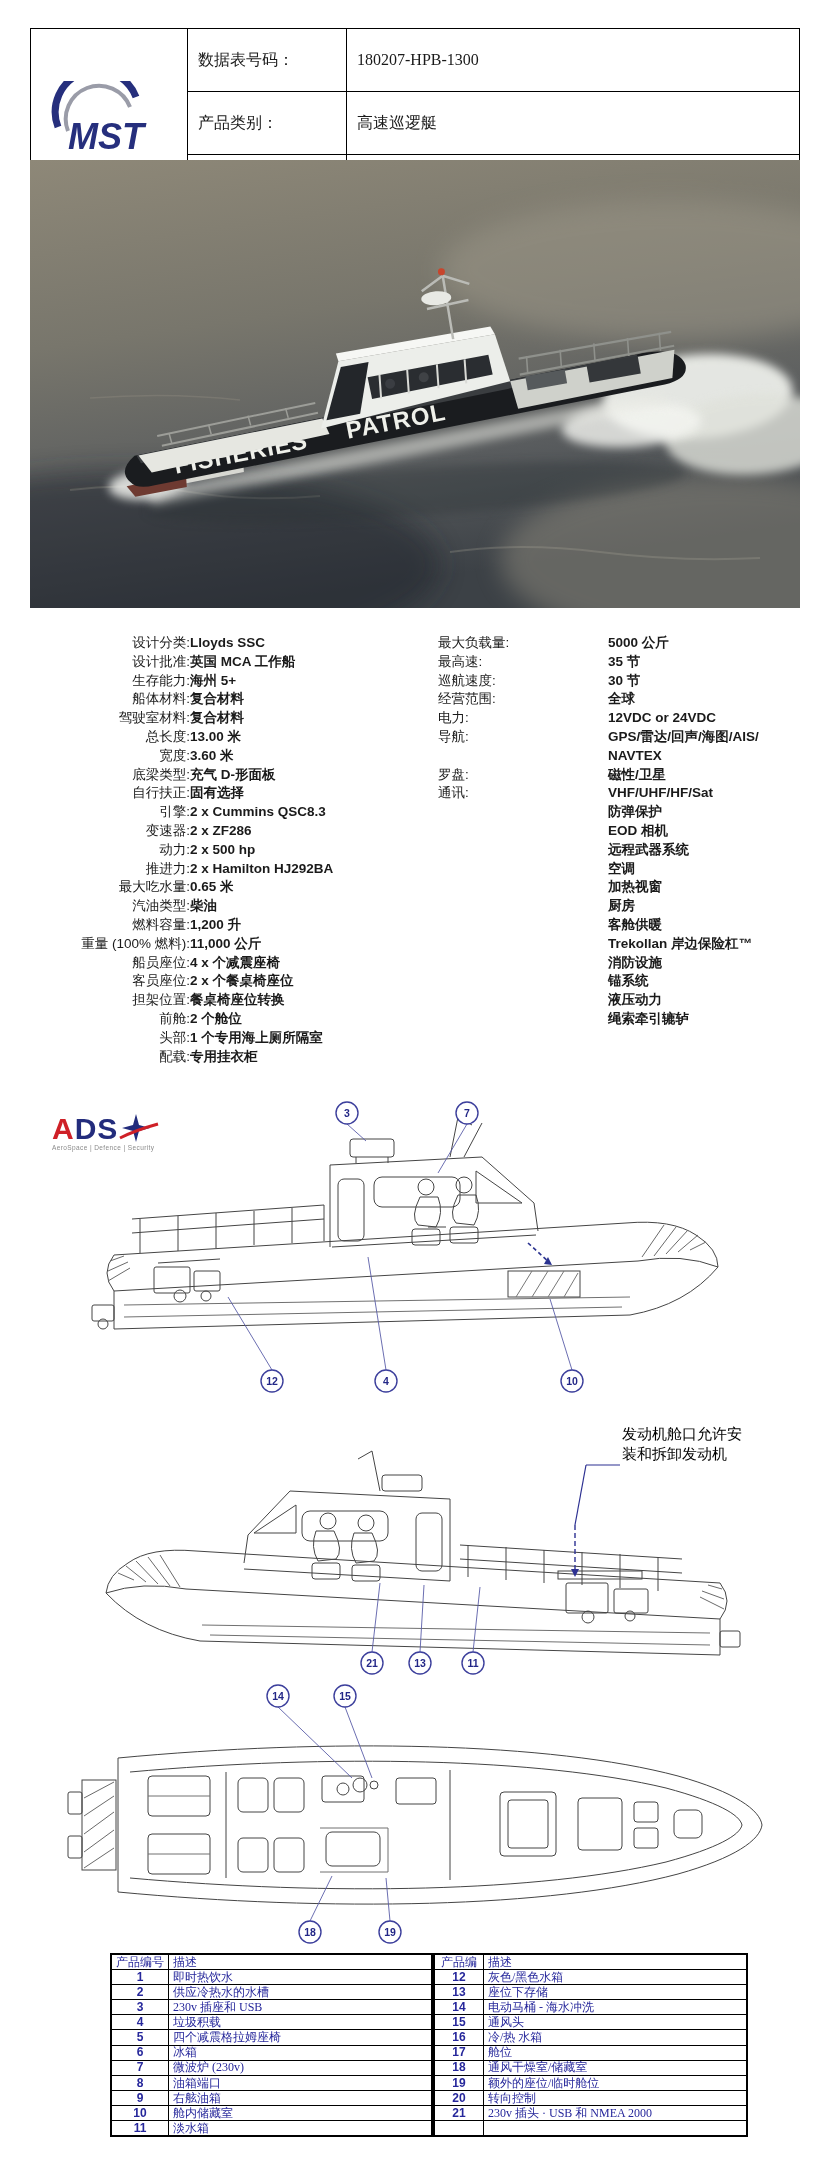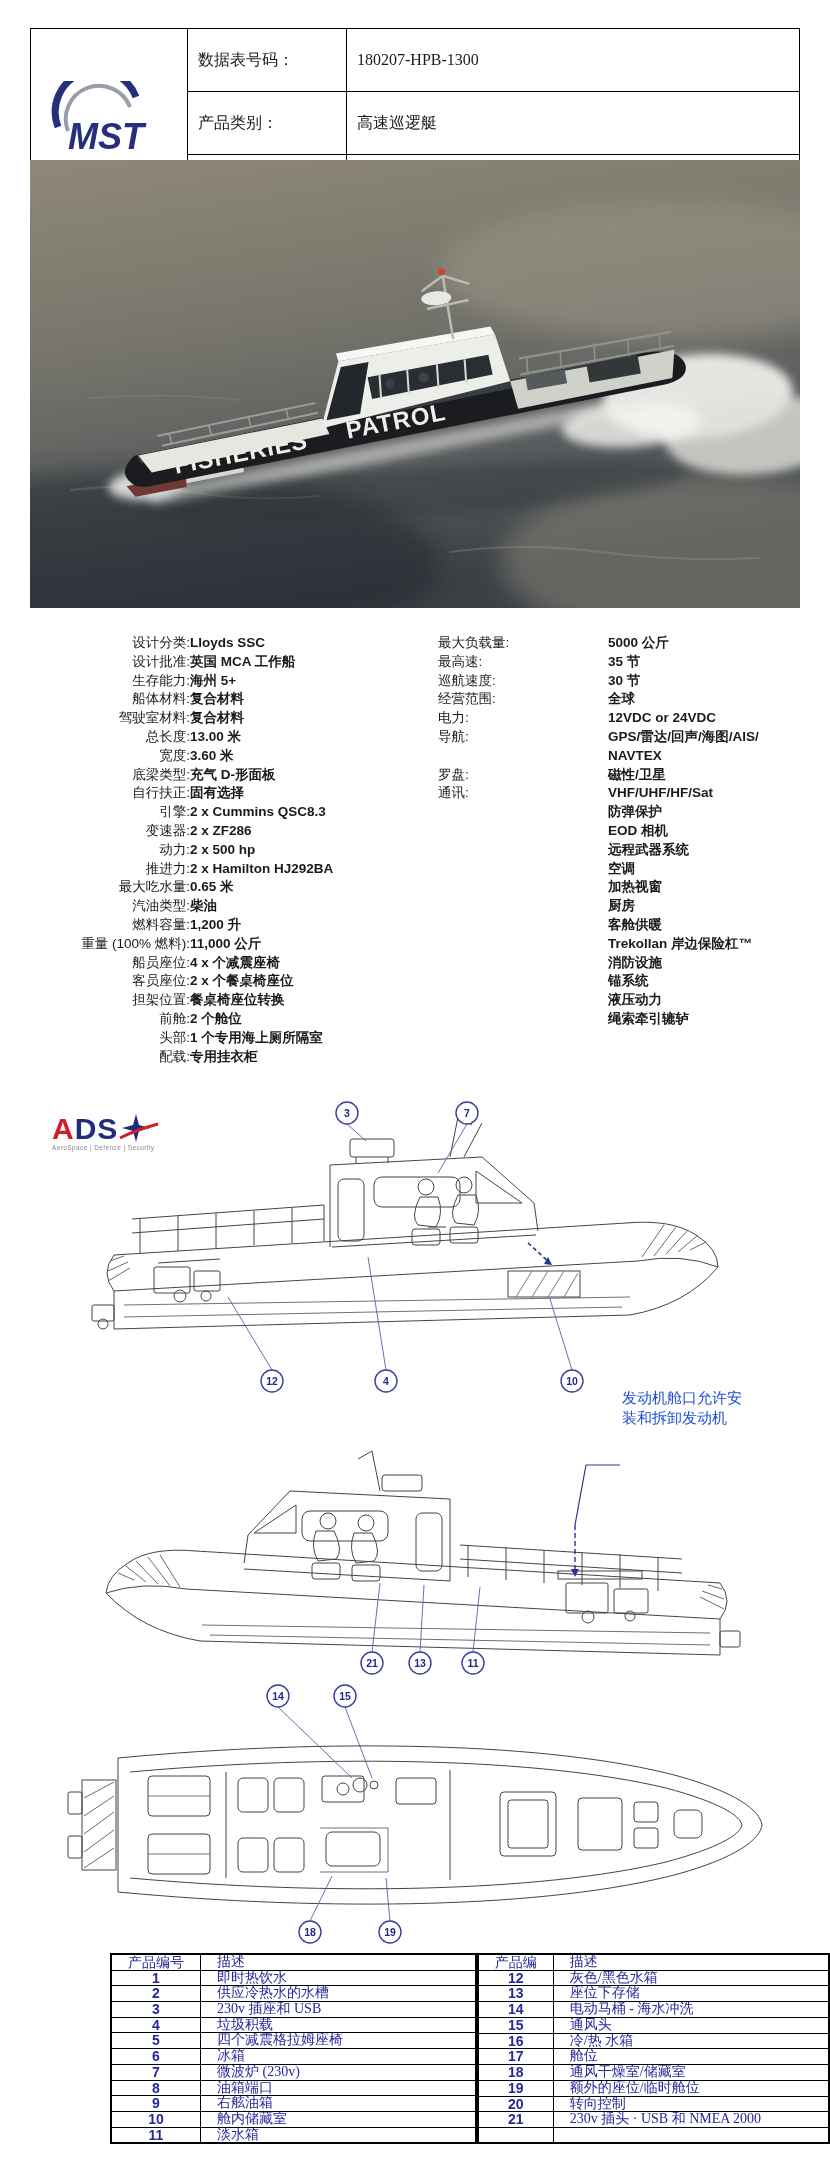--- a/index.html
+++ b/index.html
@@ -27,29 +27,29 @@
   .spec-value{font-weight:bold;}
 
   
   .drawing{position:absolute;left:30px;}
   #drawing1{top:1095px;}
   #drawing2{top:1425px;}
   #drawing3{top:1680px;}
   .ads-logo{position:absolute;left:52px;top:1112px;width:140px;}
   .ads-letters{font-size:30px;font-weight:bold;letter-spacing:1px;line-height:30px;display:flex;align-items:center;}
   .ads-tagline{font-size:6.5px;color:#8a8a8a;letter-spacing:.4px;margin-top:-2px;}
-  .engine-note{position:absolute;left:622px;top:1388px;width:180px;font-size:15px;line-height:20px;
-               color:#1d4ed8;font-family:"Liberation Serif",serif;}
+  .engine-note{position:absolute;left:622px;top:1424px;width:180px;font-size:15px;line-height:20px;
+               color:#000000;font-family:"Liberation Serif",serif;}
   .callout-text{font-size:10.5px;font-weight:bold;fill:#232787;}
 
   
   .parts{position:absolute;left:110px;top:1953px;display:flex;}
   table.parts-t{border-collapse:collapse;table-layout:fixed;border:2px solid #000;}
-  table.parts-t td{border:1.3px solid #000;font-size:14px;color:#26279b;height:14.1px;
-                   padding:0 16px;font-family:"Liberation Serif",serif;line-height:1.05;
+  table.parts-t td{border:1.3px solid #000;font-size:12px;color:#26279b;height:14.1px;
+                   padding:0 4px;font-family:"Liberation Serif",serif;line-height:1.05;
                    overflow:hidden;white-space:nowrap;}
   table.parts-t td.num{width:40px;text-align:center;font-weight:bold;
                        font-family:"Liberation Sans",sans-serif;}
   table.parts-t td.desc{width:254px;}
 </style>
 </head>
 <body>
 
 <div class="page">
 

